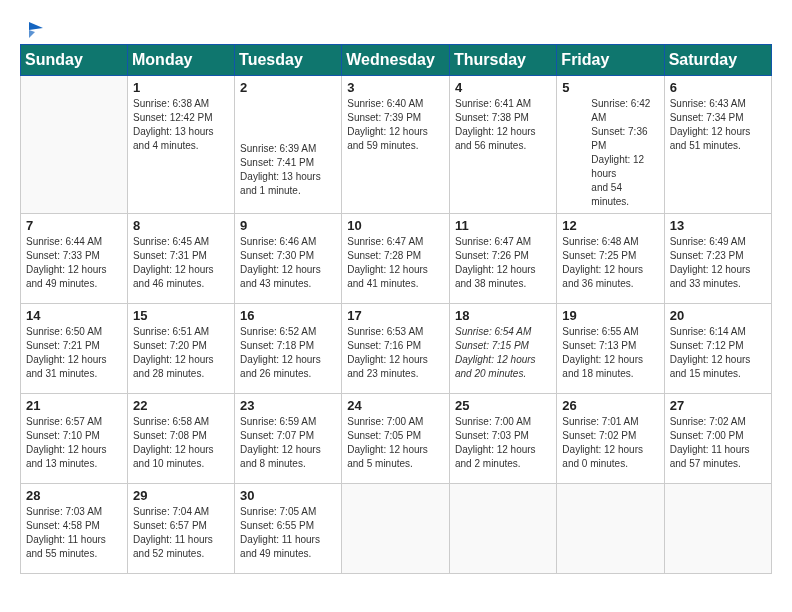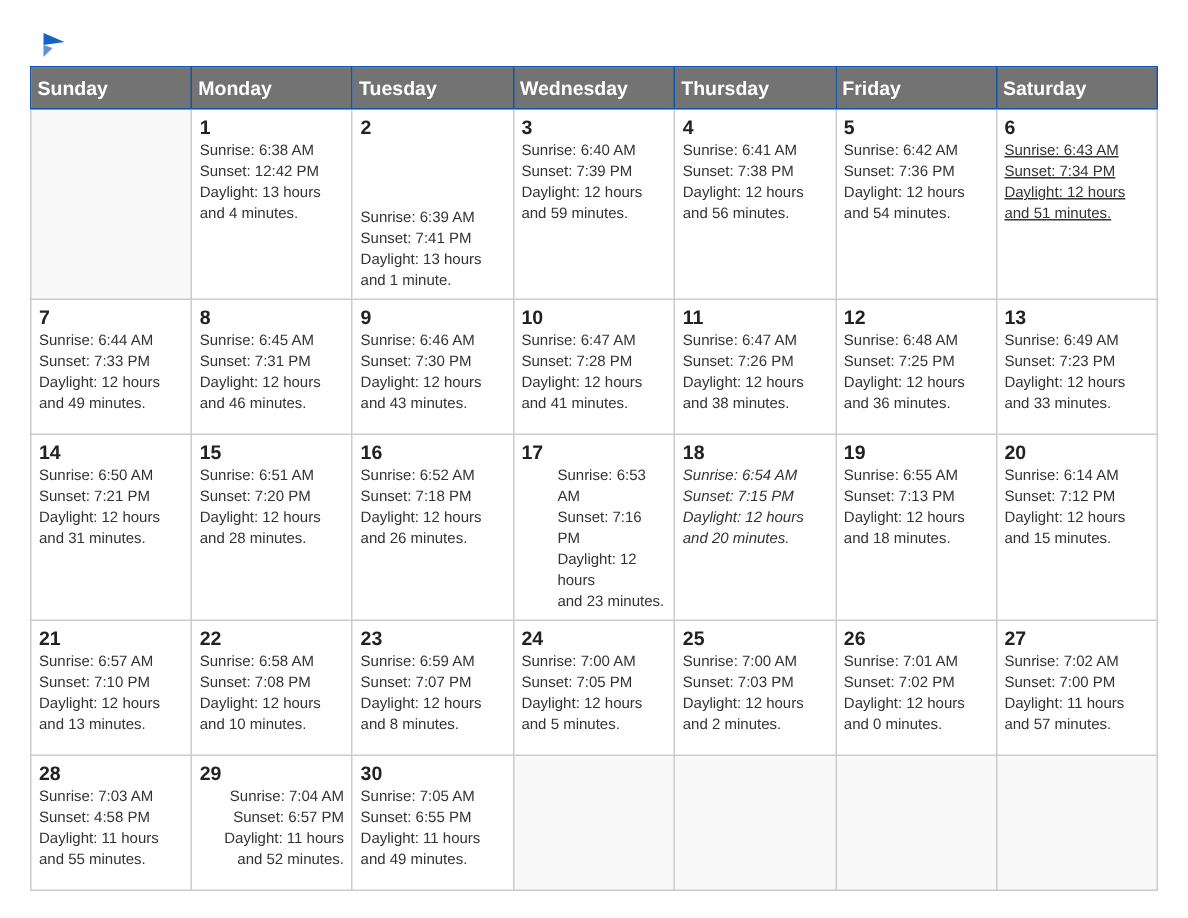--- a/index.html
+++ b/index.html
@@ -33,23 +33,23 @@
     .location {
       font-size: 16px;
       color: #444;
     }
     .calendar {
       width: 100%;
       border-collapse: collapse;
       border: 1px solid #ccc;
     }
     .calendar th {
-      background: #737373;
+      background: #0f766e;
       color: #fff;
-      font-size: 13px;
+      font-size: 16px;
       font-weight: bold;
       padding: 6px 4px;
       text-align: left;
       border: 1px solid #1155aa;
     }
     .calendar td {
       vertical-align: top;
       padding: 4px 5px;
       font-size: 10.5px;
       color: #333;
@@ -131,28 +131,28 @@
         </td>
         <td>
           <div class="day-num">4</div>
           <div class="day-info" style="white-space: pre-line;">Sunrise: 6:41 AM
 Sunset: 7:38 PM
 Daylight: 12 hours
 and 56 minutes.</div>
         </td>
         <td>
           <div class="day-num">5</div>
-          <div class="day-info" style="white-space: pre-line;">Sunrise: 6:42 AM
+          <div class="day-info" style="white-space: pre-line; margin-left: 29px;">Sunrise: 6:42 AM
 Sunset: 7:36 PM
 Daylight: 12 hours
 and 54 minutes.</div>
         </td>
         <td>
           <div class="day-num">6</div>
-          <div class="day-info" style="white-space: pre-line; text-decoration: underline;">Sunrise: 6:43 AM
+          <div class="day-info" style="white-space: pre-line;">Sunrise: 6:43 AM
 Sunset: 7:34 PM
 Daylight: 12 hours
 and 51 minutes.</div>
         </td>
       </tr>
       <tr>
         <td>
           <div class="day-num">7</div>
           <div class="day-info" style="white-space: pre-line;">Sunrise: 6:44 AM
 Sunset: 7:33 PM
@@ -219,21 +219,21 @@
         </td>
         <td>
           <div class="day-num">16</div>
           <div class="day-info" style="white-space: pre-line;">Sunrise: 6:52 AM
 Sunset: 7:18 PM
 Daylight: 12 hours
 and 26 minutes.</div>
         </td>
         <td>
           <div class="day-num">17</div>
-          <div class="day-info" style="white-space: pre-line; margin-left: 24px;">Sunrise: 6:53 AM
+          <div class="day-info" style="white-space: pre-line;">Sunrise: 6:53 AM
 Sunset: 7:16 PM
 Daylight: 12 hours
 and 23 minutes.</div>
         </td>
         <td>
           <div class="day-num">18</div>
           <div class="day-info" style="white-space: pre-line; font-style: italic;">Sunrise: 6:54 AM
 Sunset: 7:15 PM
 Daylight: 12 hours
 and 20 minutes.</div>
@@ -307,21 +307,21 @@
       <tr>
         <td>
           <div class="day-num">28</div>
           <div class="day-info" style="white-space: pre-line;">Sunrise: 7:03 AM
 Sunset: 4:58 PM
 Daylight: 11 hours
 and 55 minutes.</div>
         </td>
         <td>
           <div class="day-num">29</div>
-          <div class="day-info" style="white-space: pre-line; text-align: right;">Sunrise: 7:04 AM
+          <div class="day-info" style="white-space: pre-line;">Sunrise: 7:04 AM
 Sunset: 6:57 PM
 Daylight: 11 hours
 and 52 minutes.</div>
         </td>
         <td>
           <div class="day-num">30</div>
           <div class="day-info" style="white-space: pre-line;">Sunrise: 7:05 AM
 Sunset: 6:55 PM
 Daylight: 11 hours
 and 49 minutes.</div>

